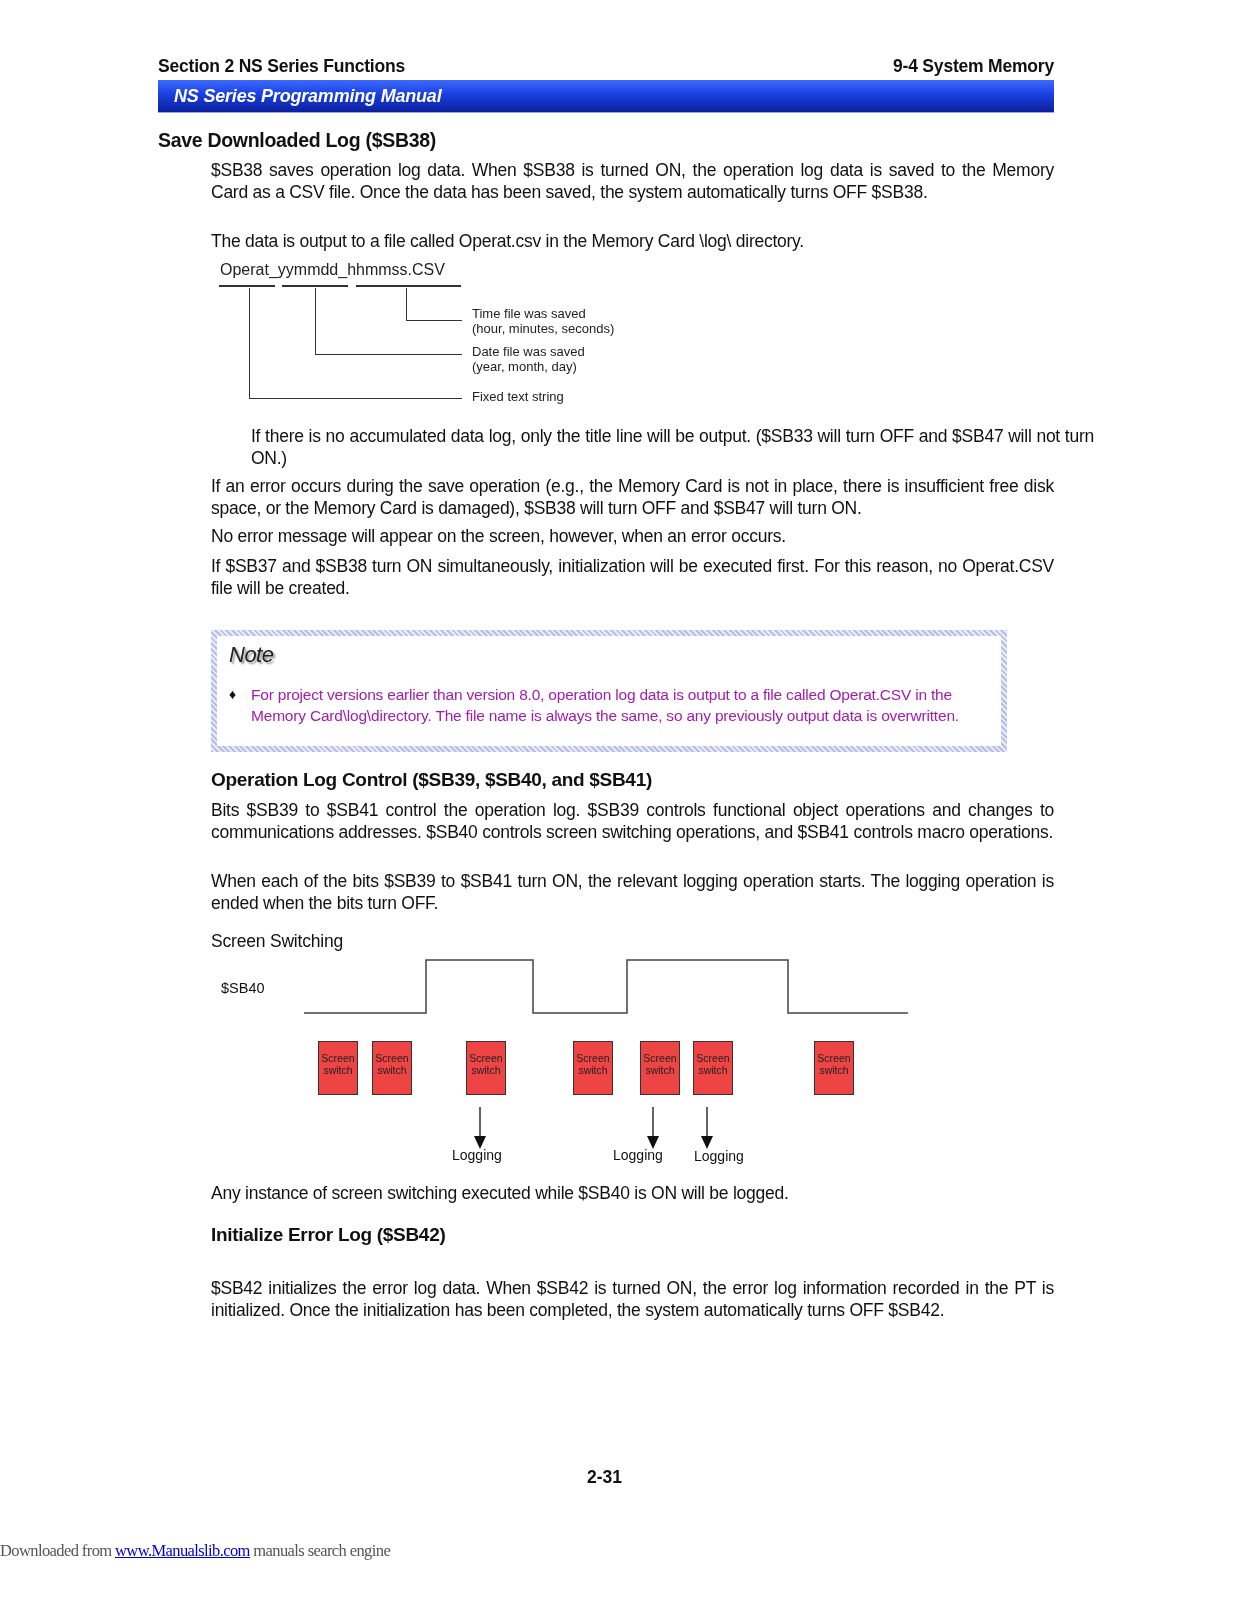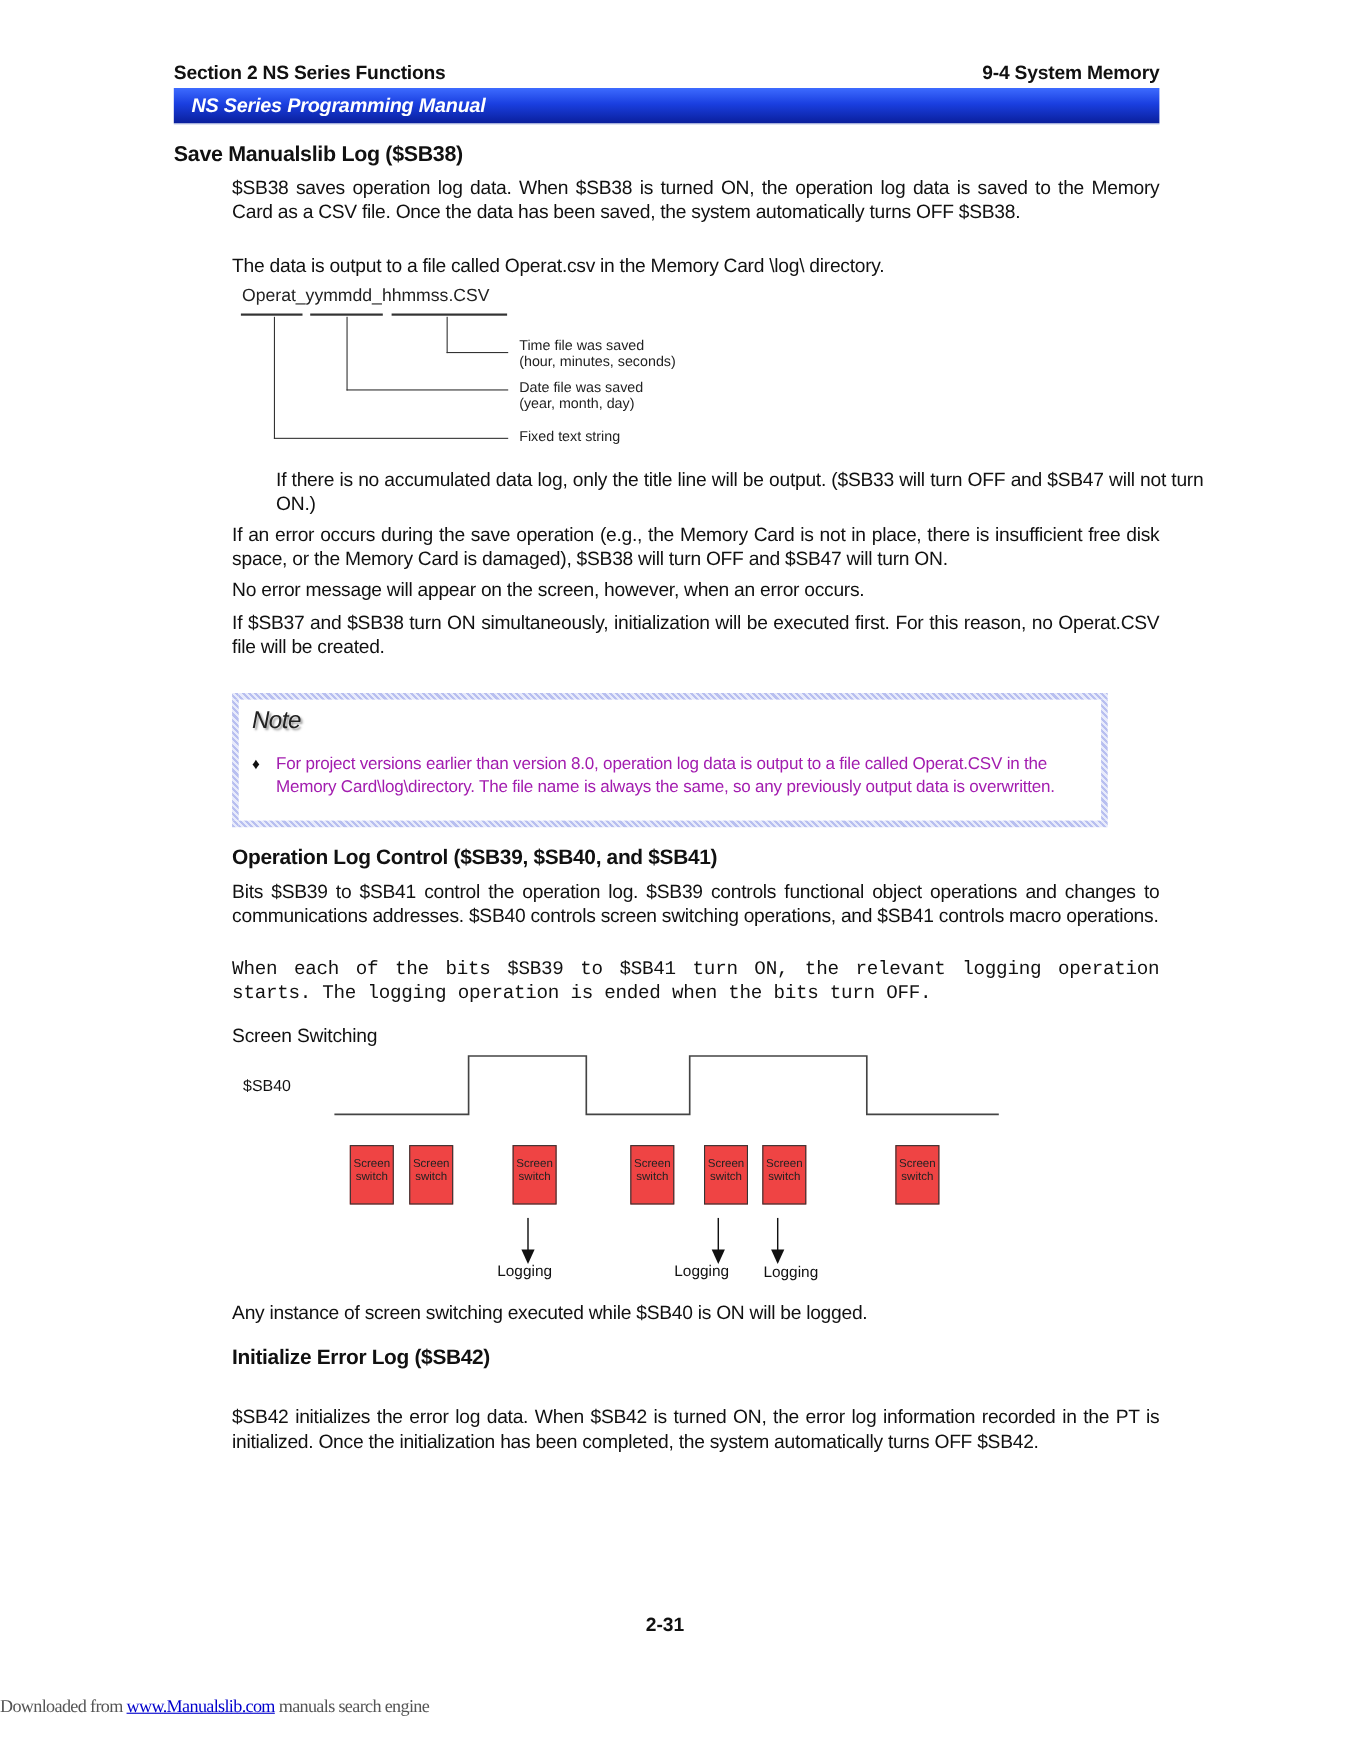--- a/index.html
+++ b/index.html
@@ -42,21 +42,21 @@
 </style>
 </head>
 <body>
 
 <div class="abs hdr-left">Section 2 NS Series Functions</div>
 <div class="abs hdr-right">9-4 System Memory</div>
 <div class="abs banner">
   <span>NS Series Programming Manual</span>
 </div>
 
-<h2 class="sec" style="left:158px; top:129px;">Save Manualslib Log ($SB38)</h2>
+<h2 class="sec" style="left:158px; top:129px;">Save Downloaded Log ($SB38)</h2>
 <p class="body" style="top:160px;">$SB38 saves operation log data. When $SB38 is turned ON, the operation log data is saved to the Memory Card as a CSV file. Once the data has been saved, the system automatically turns OFF $SB38.</p>
 <p class="body" style="top:231px;">The data is output to a file called Operat.csv in the Memory Card \log\ directory.</p>
 
 <div>
   <div class="diag-text" style="left:220px; top:261px; font-size:16px; line-height:18px;">Operat_yymmdd_hhmmss.CSV</div>
   <div class="line" style="left:219px; top:285px; width:56px; height:2px;"></div>
   <div class="line" style="left:282px; top:285px; width:66px; height:2px;"></div>
   <div class="line" style="left:356px; top:285px; width:105px; height:2px;"></div>
 
   <div class="line" style="left:406px; top:288px; width:1px; height:33px;"></div>
@@ -85,21 +85,21 @@
 <p class="body" style="top:556px;">If $SB37 and $SB38 turn ON simultaneously, initialization will be executed first. For this reason, no Operat.CSV file will be created.</p>
 
 <div class="abs note">
   <div class="note-title">Note</div>
   <div class="note-bullet">♦</div>
   <div class="note-text">For project versions earlier than version 8.0, operation log data is output to a file called Operat.CSV in the Memory Card\log\directory. The file name is always the same, so any previously output data is overwritten.</div>
 </div>
 
 <h3 class="sub" style="left:211px; top:769px;">Operation Log Control ($SB39, $SB40, and $SB41)</h3>
 <p class="body" style="top:800px;">Bits $SB39 to $SB41 control the operation log. $SB39 controls functional object operations and changes to communications addresses. $SB40 controls screen switching operations, and $SB41 controls macro operations.</p>
-<p class="body" style="top:871px;font-family:Liberation Mono, monospace;">When each of the bits $SB39 to $SB41 turn ON, the relevant logging operation starts. The logging operation is ended when the bits turn OFF.</p>
+<p class="body" style="top:871px;">When each of the bits $SB39 to $SB41 turn ON, the relevant logging operation starts. The logging operation is ended when the bits turn OFF.</p>
 <div class="abs" style="left:211px; top:931px; font-size:17.5px; letter-spacing:-0.2px;">Screen Switching</div>
 
 <div>
   <div class="abs" style="left:221px; top:980px; font-size:14.5px;">$SB40</div>
   <svg class="abs" style="left:0; top:0;" width="1237" height="1600">
     <polyline points="304,1013 426,1013 426,960 533,960 533,1013 627,1013 627,960 788,960 788,1013 908,1013" fill="none" stroke="#444" stroke-width="1.5"></polyline>
   </svg>
 
   <div class="sw-box" style="left:318px; top:1041px;">
       <div>Screen</div>

